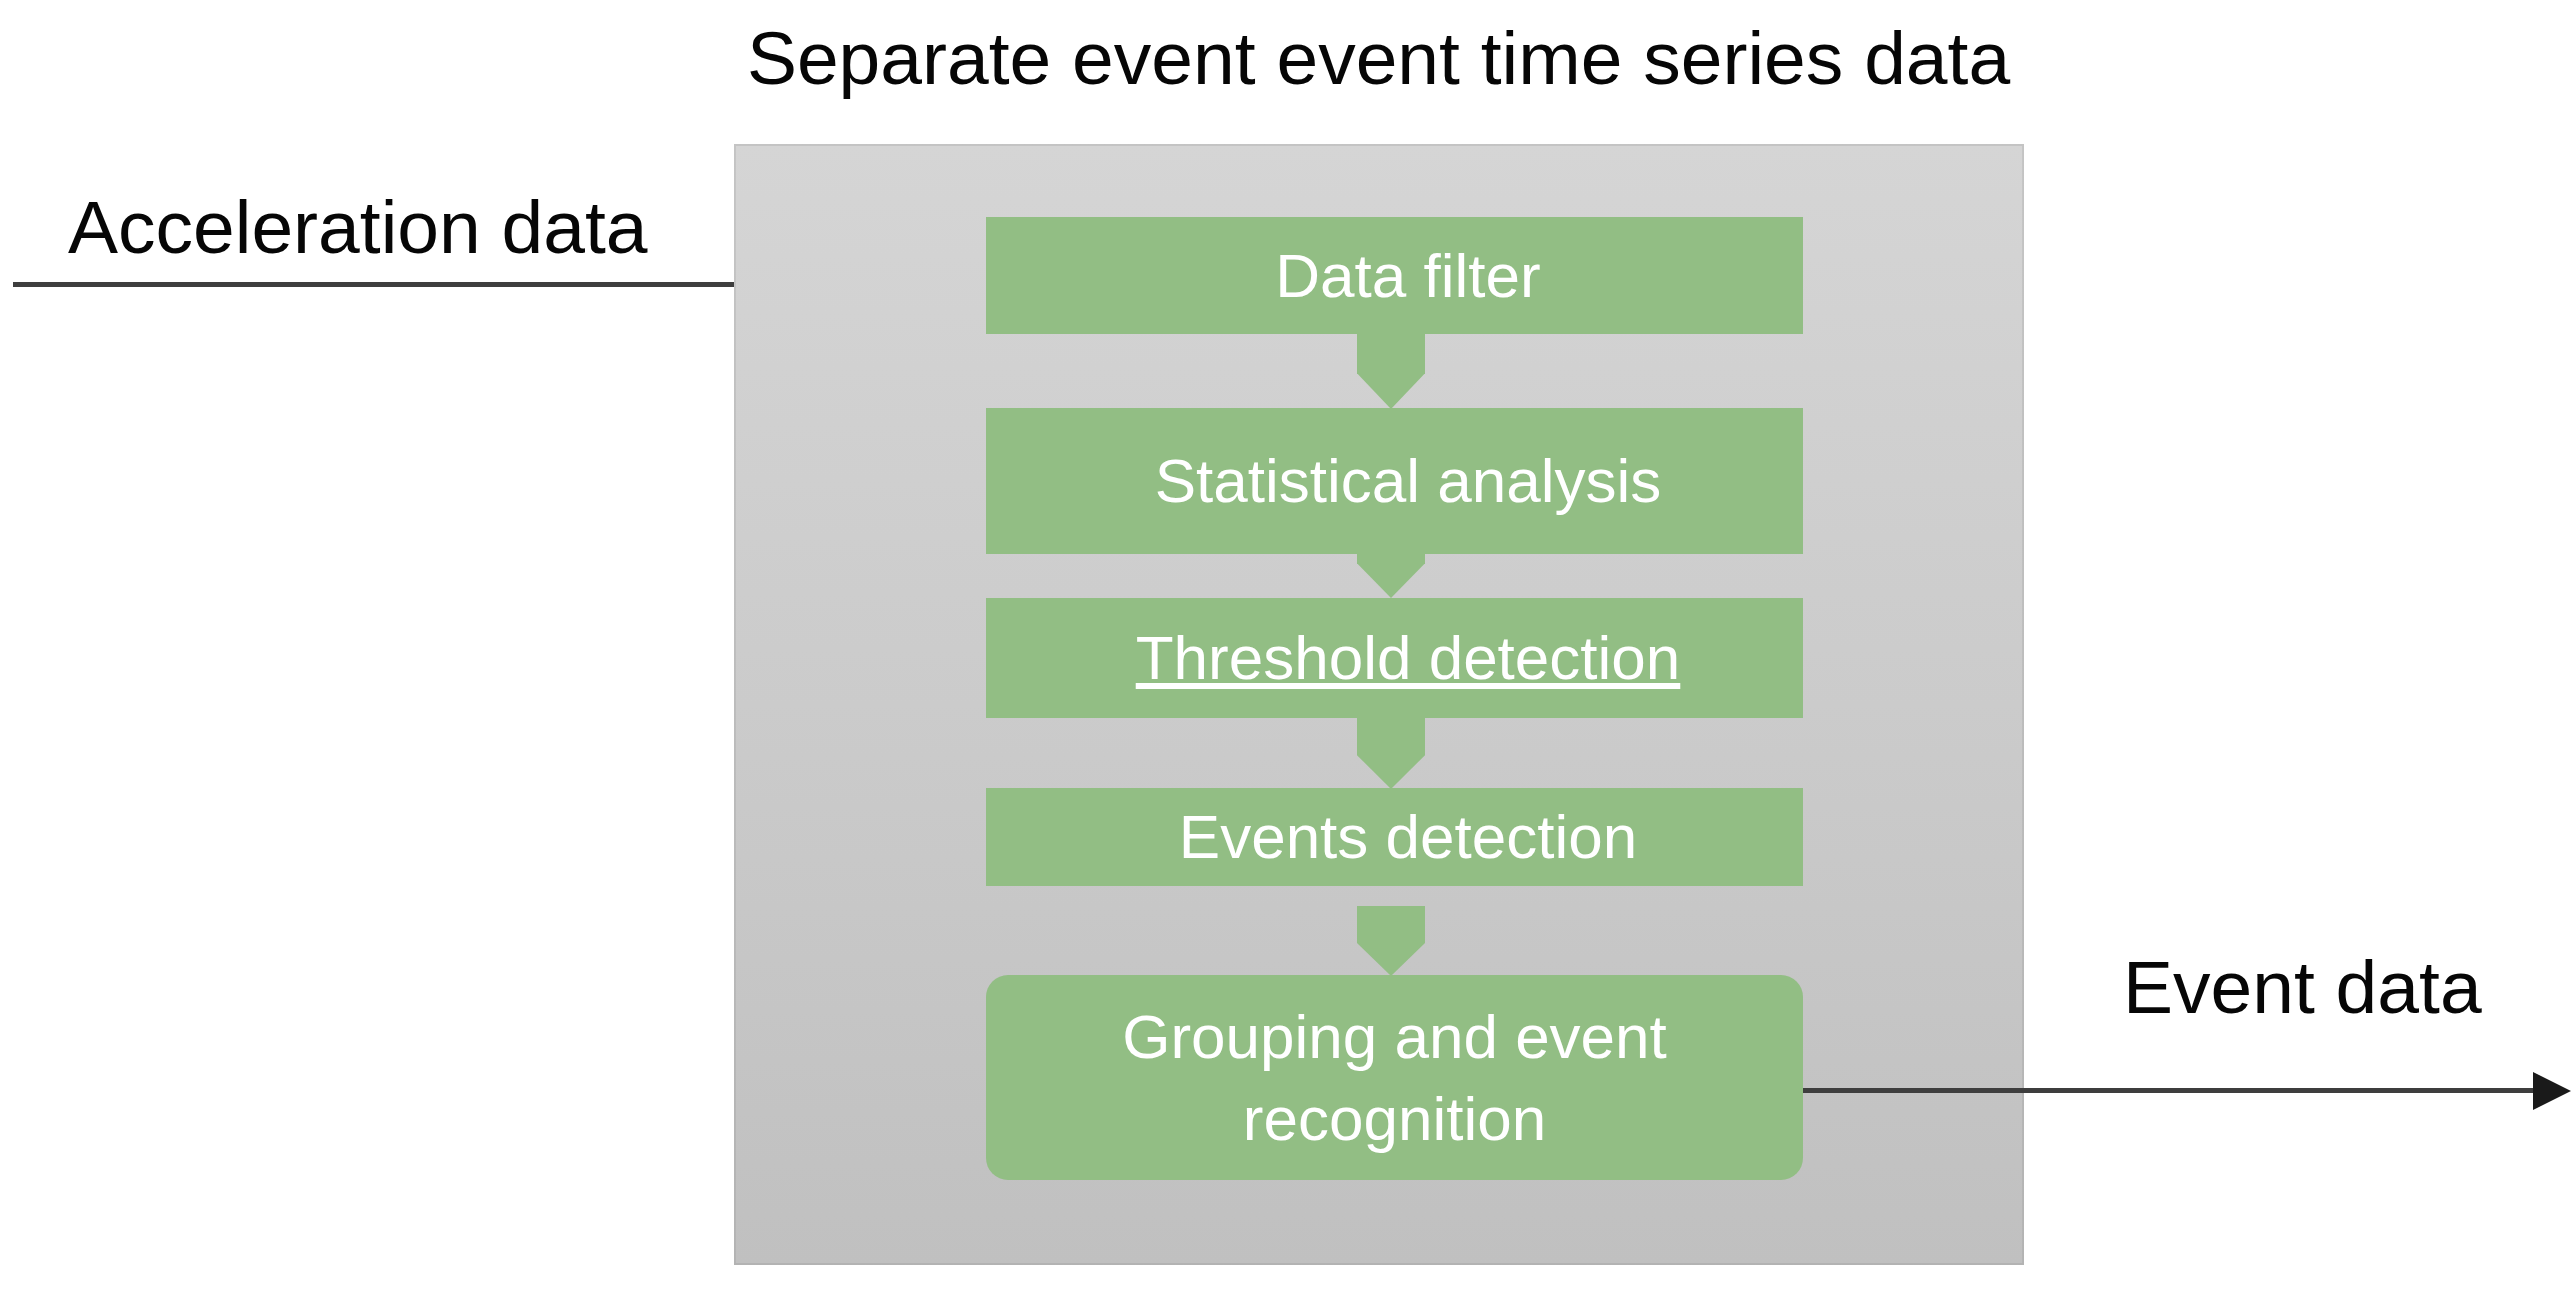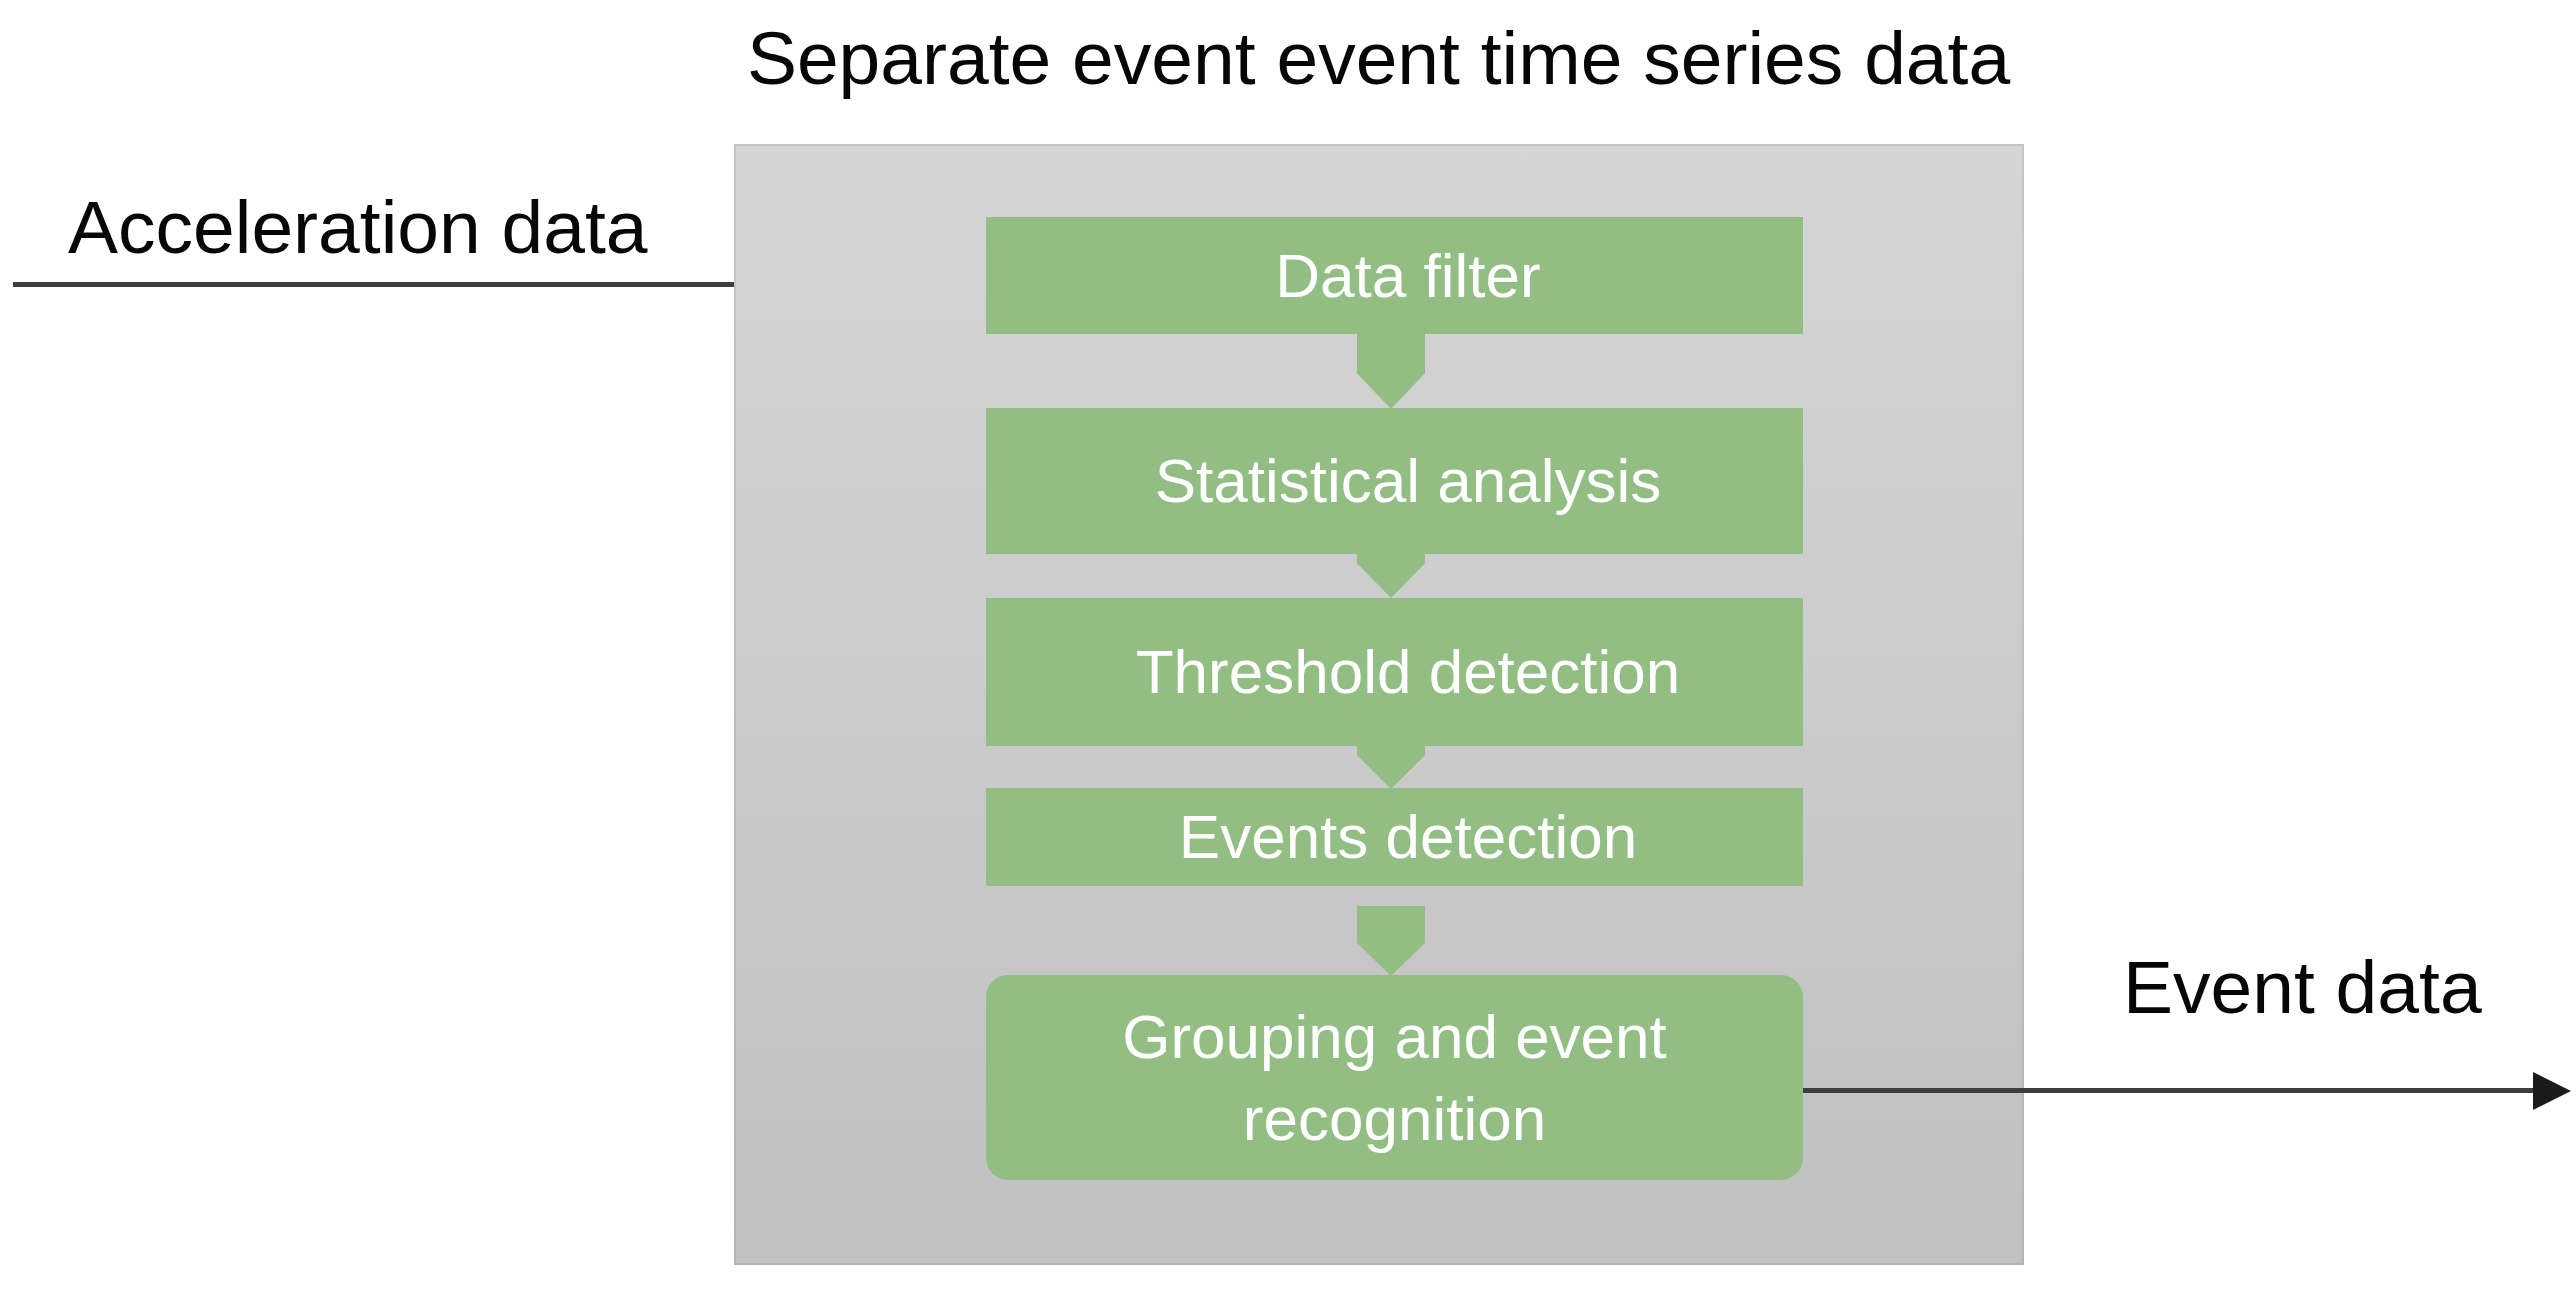--- a/index.html
+++ b/index.html
@@ -38,21 +38,21 @@
     background: #92BE84;
     color: #ffffff;
     font-size: 62px; line-height: 1.32;
     display: flex; align-items: center; justify-content: center;
     text-align: center;
     box-sizing: border-box;
     padding-left: 27px;
   }
   .step1 { top: 217px;  height: 117px; }
   .step2 { top: 408px;  height: 146px; }
-  .step3 { top: 598px;  height: 148px; }
+  .step3 { top: 598px;  height: 120px; text-decoration: underline; }
   .step4 { top: 788px;  height: 98px; }
   .step5 { top: 975px; height: 205px; padding: 0 66px; border-radius: 22px; }
 
   .connector {
     position: absolute;
     left: 1357px; width: 68px;
     background: #92BE84;
     clip-path: polygon(0 0, 100% 0, 100% 53%, 50% 100%, 0 53%);
   }
   .c1 { top: 333px; height: 76px; }

